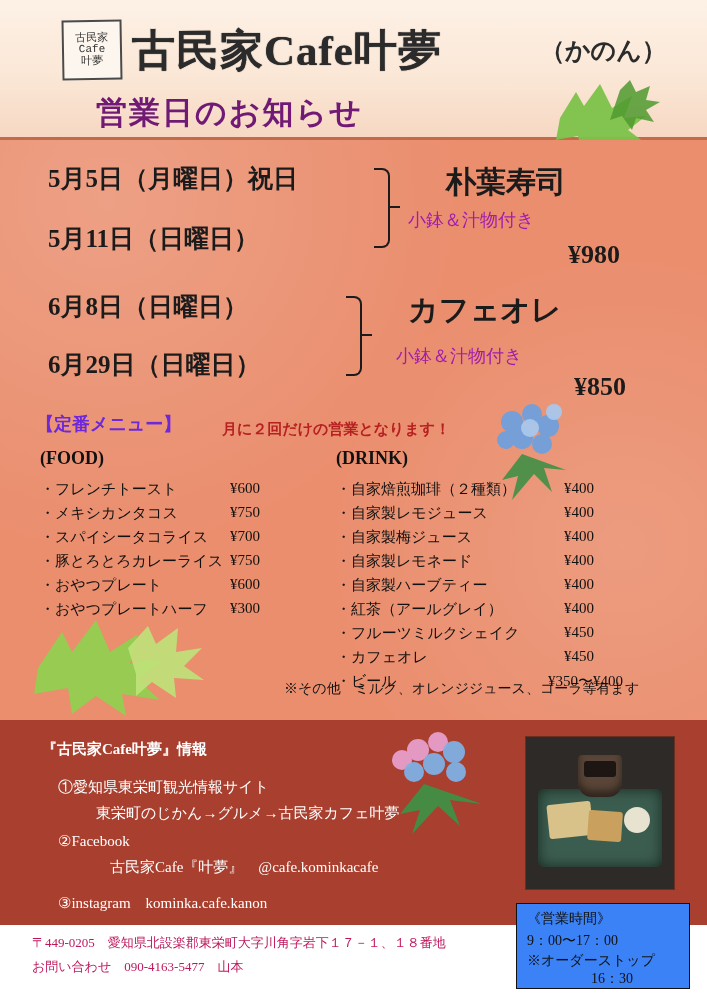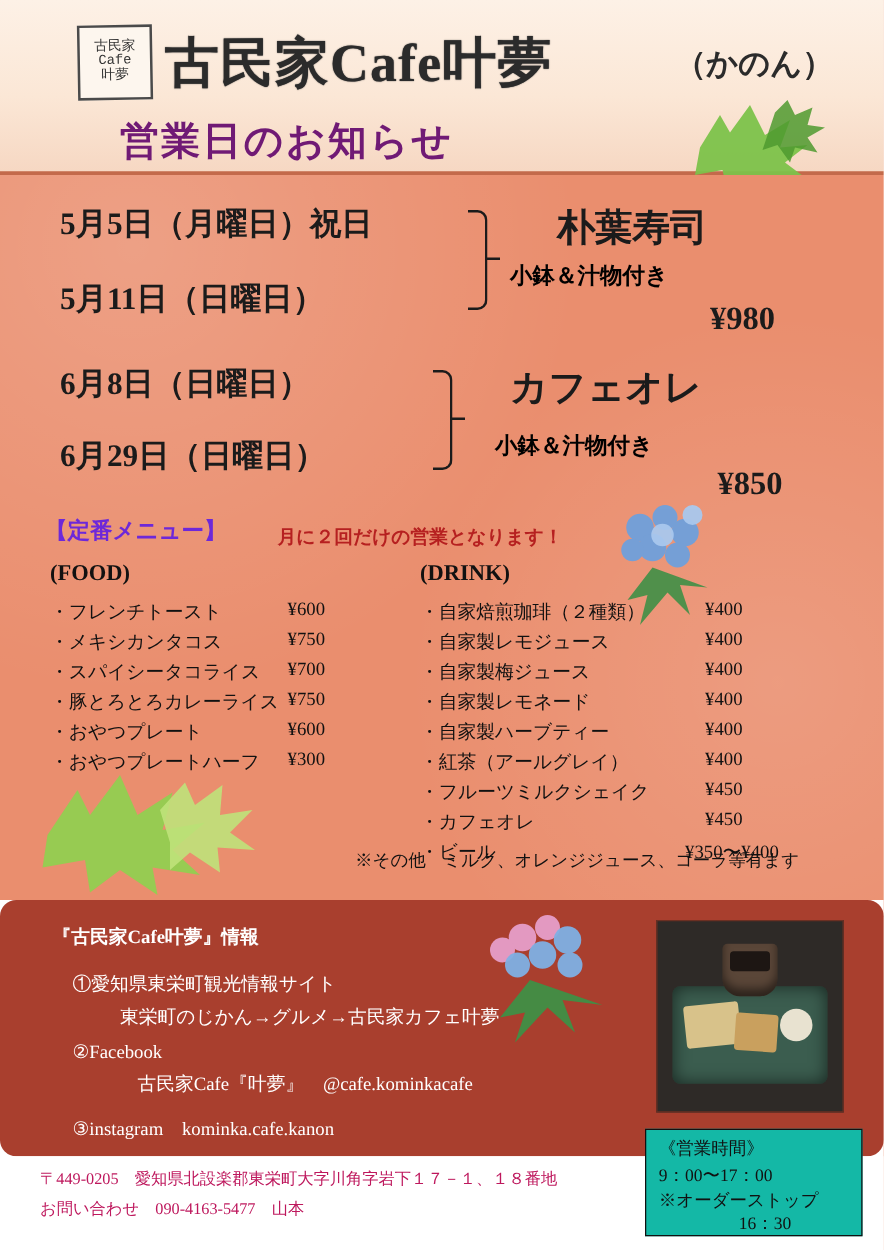--- a/index.html
+++ b/index.html
@@ -68,21 +68,21 @@
     border-top:2px solid #1b1b1b;border-right:2px solid #1b1b1b;border-bottom:2px solid #1b1b1b;
     border-radius:0 8px 8px 0;
   }
   .brace .bh{
     position:absolute;left:14px;top:50%;width:12px;height:0;border-top:2px solid #1b1b1b;
   }
   .menu-title{
     position:absolute;font-size:30px;font-weight:bold;color:#1b1b1b;white-space:nowrap;
   }
   .menu-sub{
-    position:absolute;font-size:18px;font-weight:bold;color:#000000;white-space:nowrap;
+    position:absolute;font-size:18px;font-weight:normal;color:#a21caf;white-space:nowrap;
   }
   .price-big{
     position:absolute;font-size:26px;font-weight:bold;color:#1b1b1b;white-space:nowrap;
   }
   .note-red{
     position:absolute;left:222px;top:420px;
     font-size:15px;font-weight:bold;color:#b62020;white-space:nowrap;
   }
 
   
@@ -97,21 +97,21 @@
   .menu-row{position:relative;height:24px;white-space:nowrap;}
   .menu-row .nm{position:absolute;left:0;top:0;}
   .menu-row .pr{position:absolute;top:0;}
   .drink-note{
     position:absolute;left:284px;top:680px;font-size:14px;color:#111;white-space:nowrap;
   }
 
   
   .footer{
     position:absolute;left:0;top:720px;width:707px;height:205px;
-    background:#a93f2e;color:#ffffff;border-radius:13px;
+    background:#a93f2e;color:#ffffff;
   }
   .footer .fhead{
     position:absolute;left:42px;top:20px;font-size:15px;font-weight:bold;color:#fff;
   }
   .f-item{position:absolute;font-size:15px;color:#fff;white-space:nowrap;}
   .photo{
     position:absolute;left:525px;top:736px;width:148px;height:152px;
     background:#2e2a27;border:1px solid #6b2f22;overflow:hidden;
   }
   .plate{
@@ -132,21 +132,21 @@
   .food2{position:absolute;left:62px;top:74px;width:34px;height:30px;background:#c9a05e;border-radius:3px;transform:rotate(4deg);}
   .food3{position:absolute;left:98px;top:70px;width:26px;height:26px;background:#e8e2d0;border-radius:50%;}
 
   
   .bottom{
     position:absolute;left:0;top:925px;width:707px;height:75px;background:#fff;
   }
   .addr{position:absolute;font-size:13px;color:#be185d;white-space:nowrap;}
   .hours-box{
     position:absolute;left:516px;top:903px;width:172px;height:84px;
-    border:1px solid #111;background:#14b8a6;
+    border:1px solid #111;background:#3b82f6;
   }
   .hours-line{position:absolute;font-size:14px;color:#111;white-space:nowrap;}
 </style>
 </head>
 <body>
 
 <div class="page">
 
   <div class="header"></div>
   <div class="header-rule"></div>

